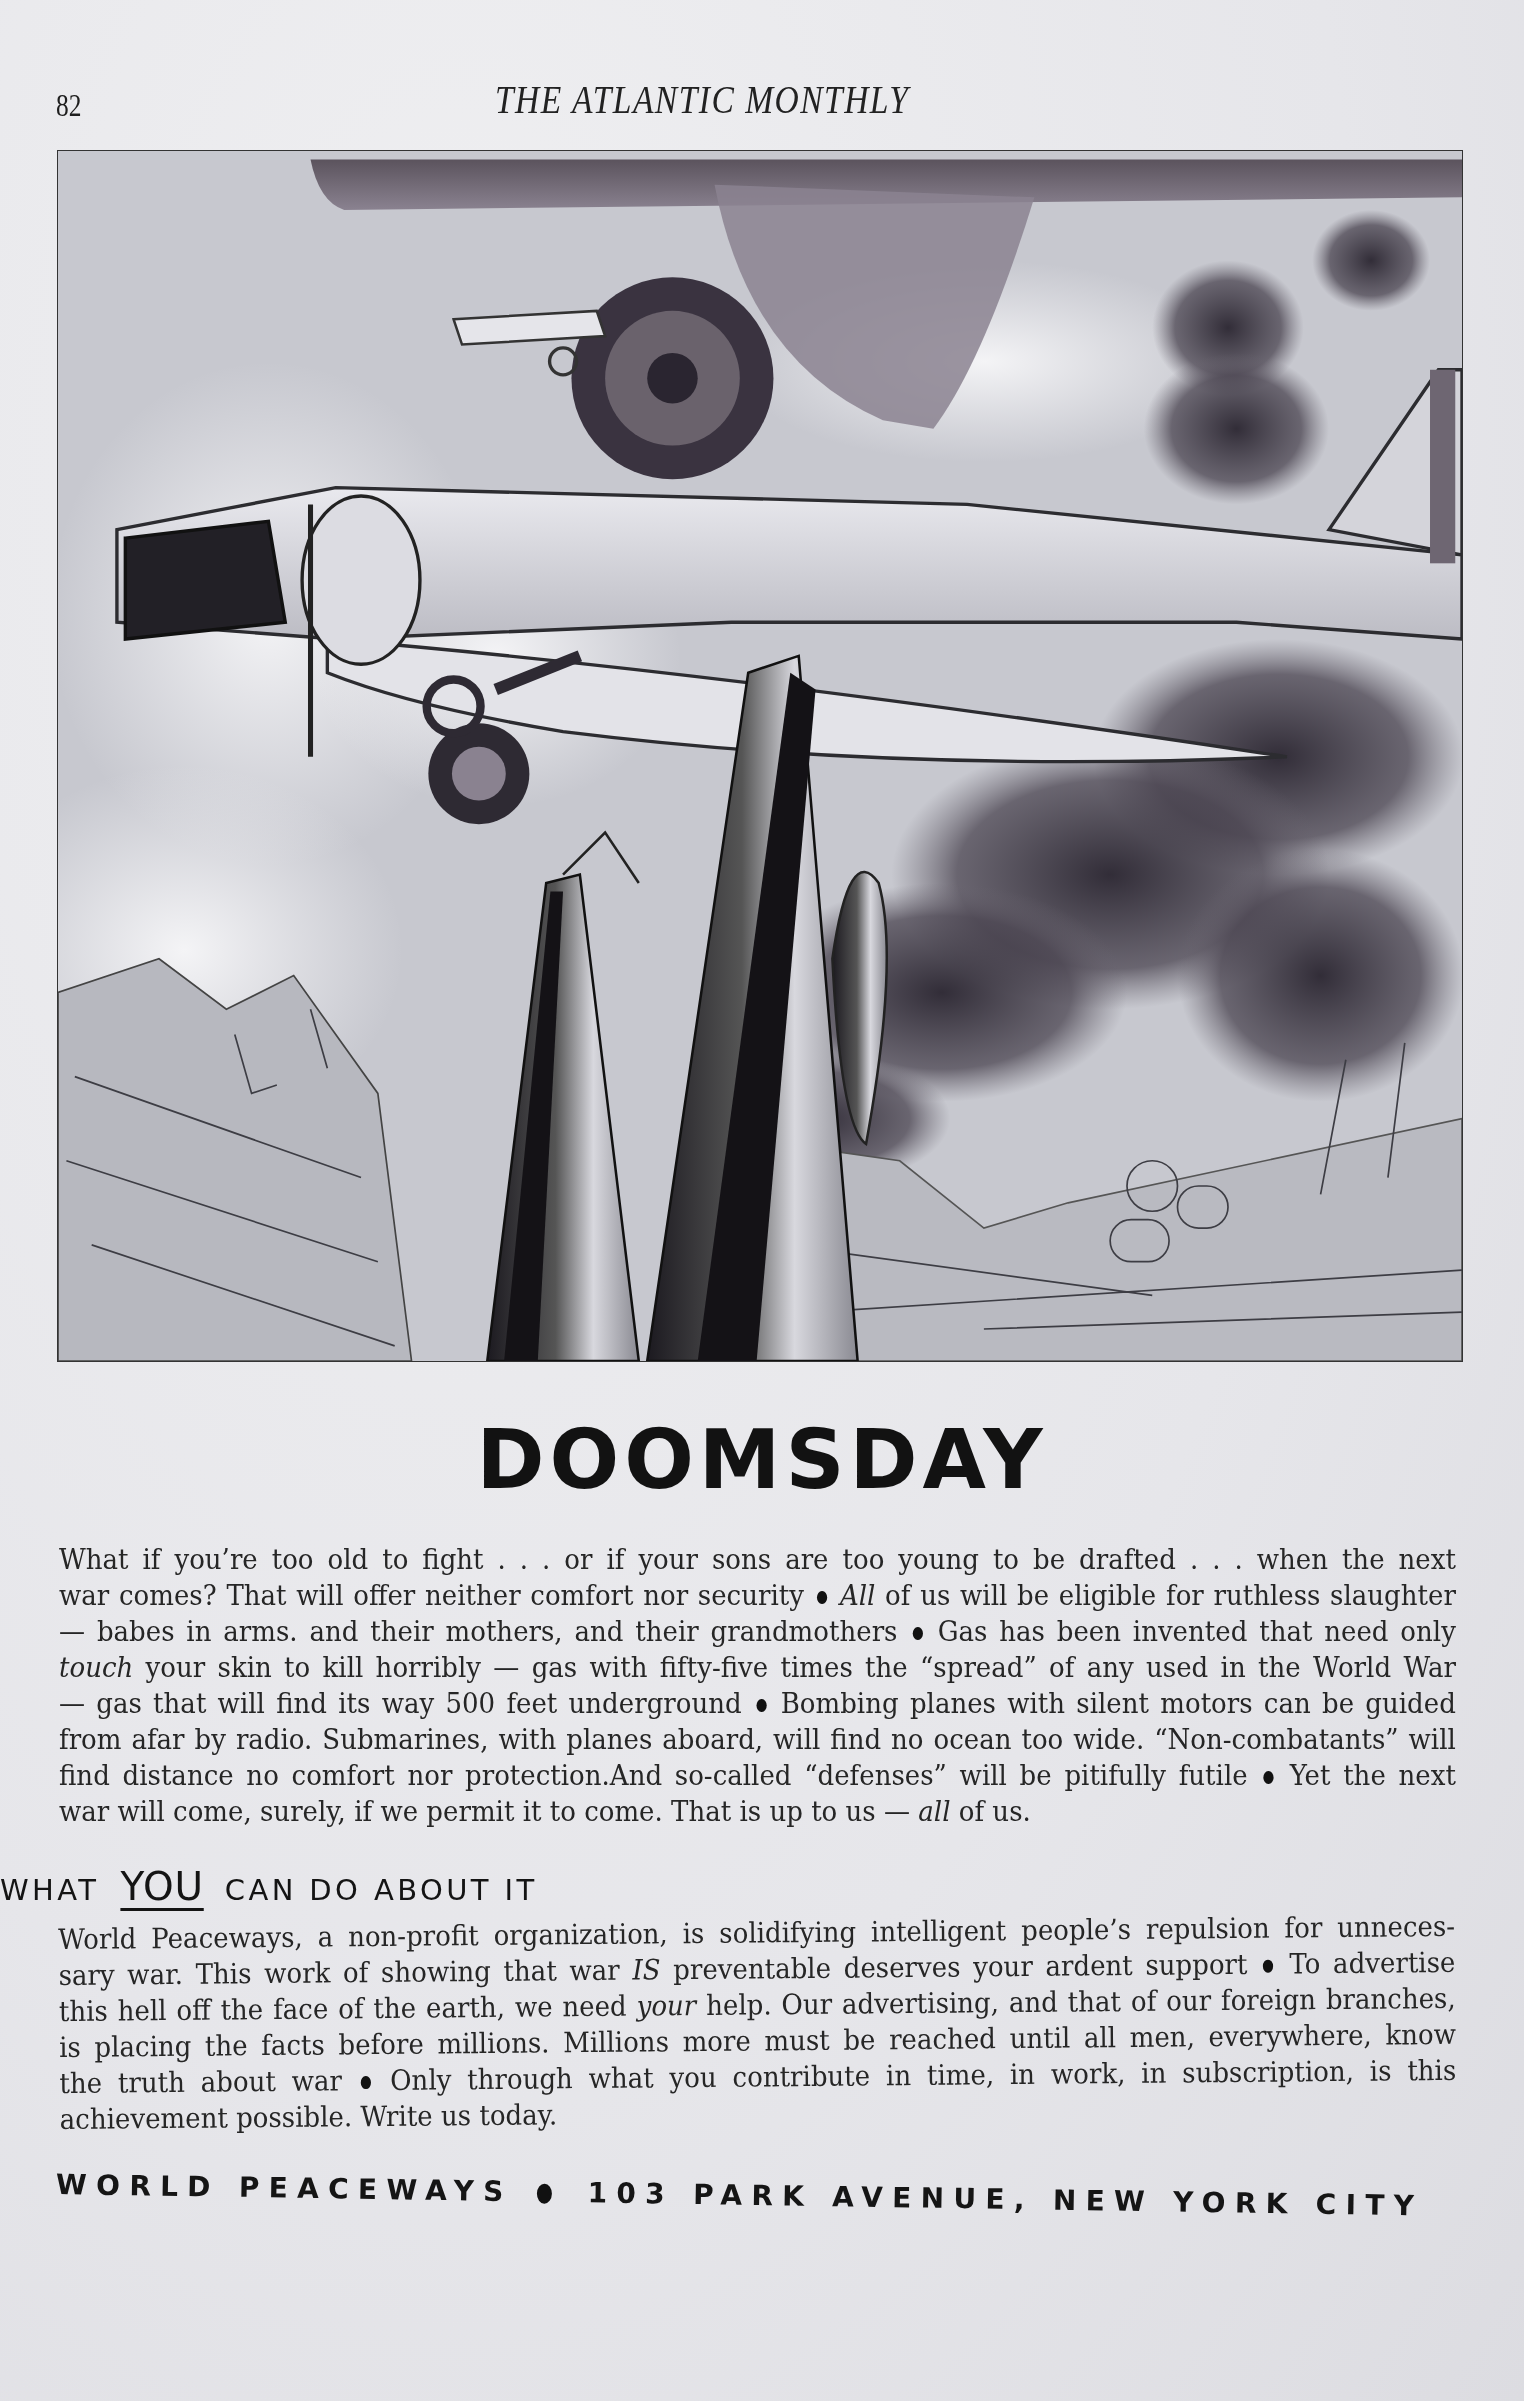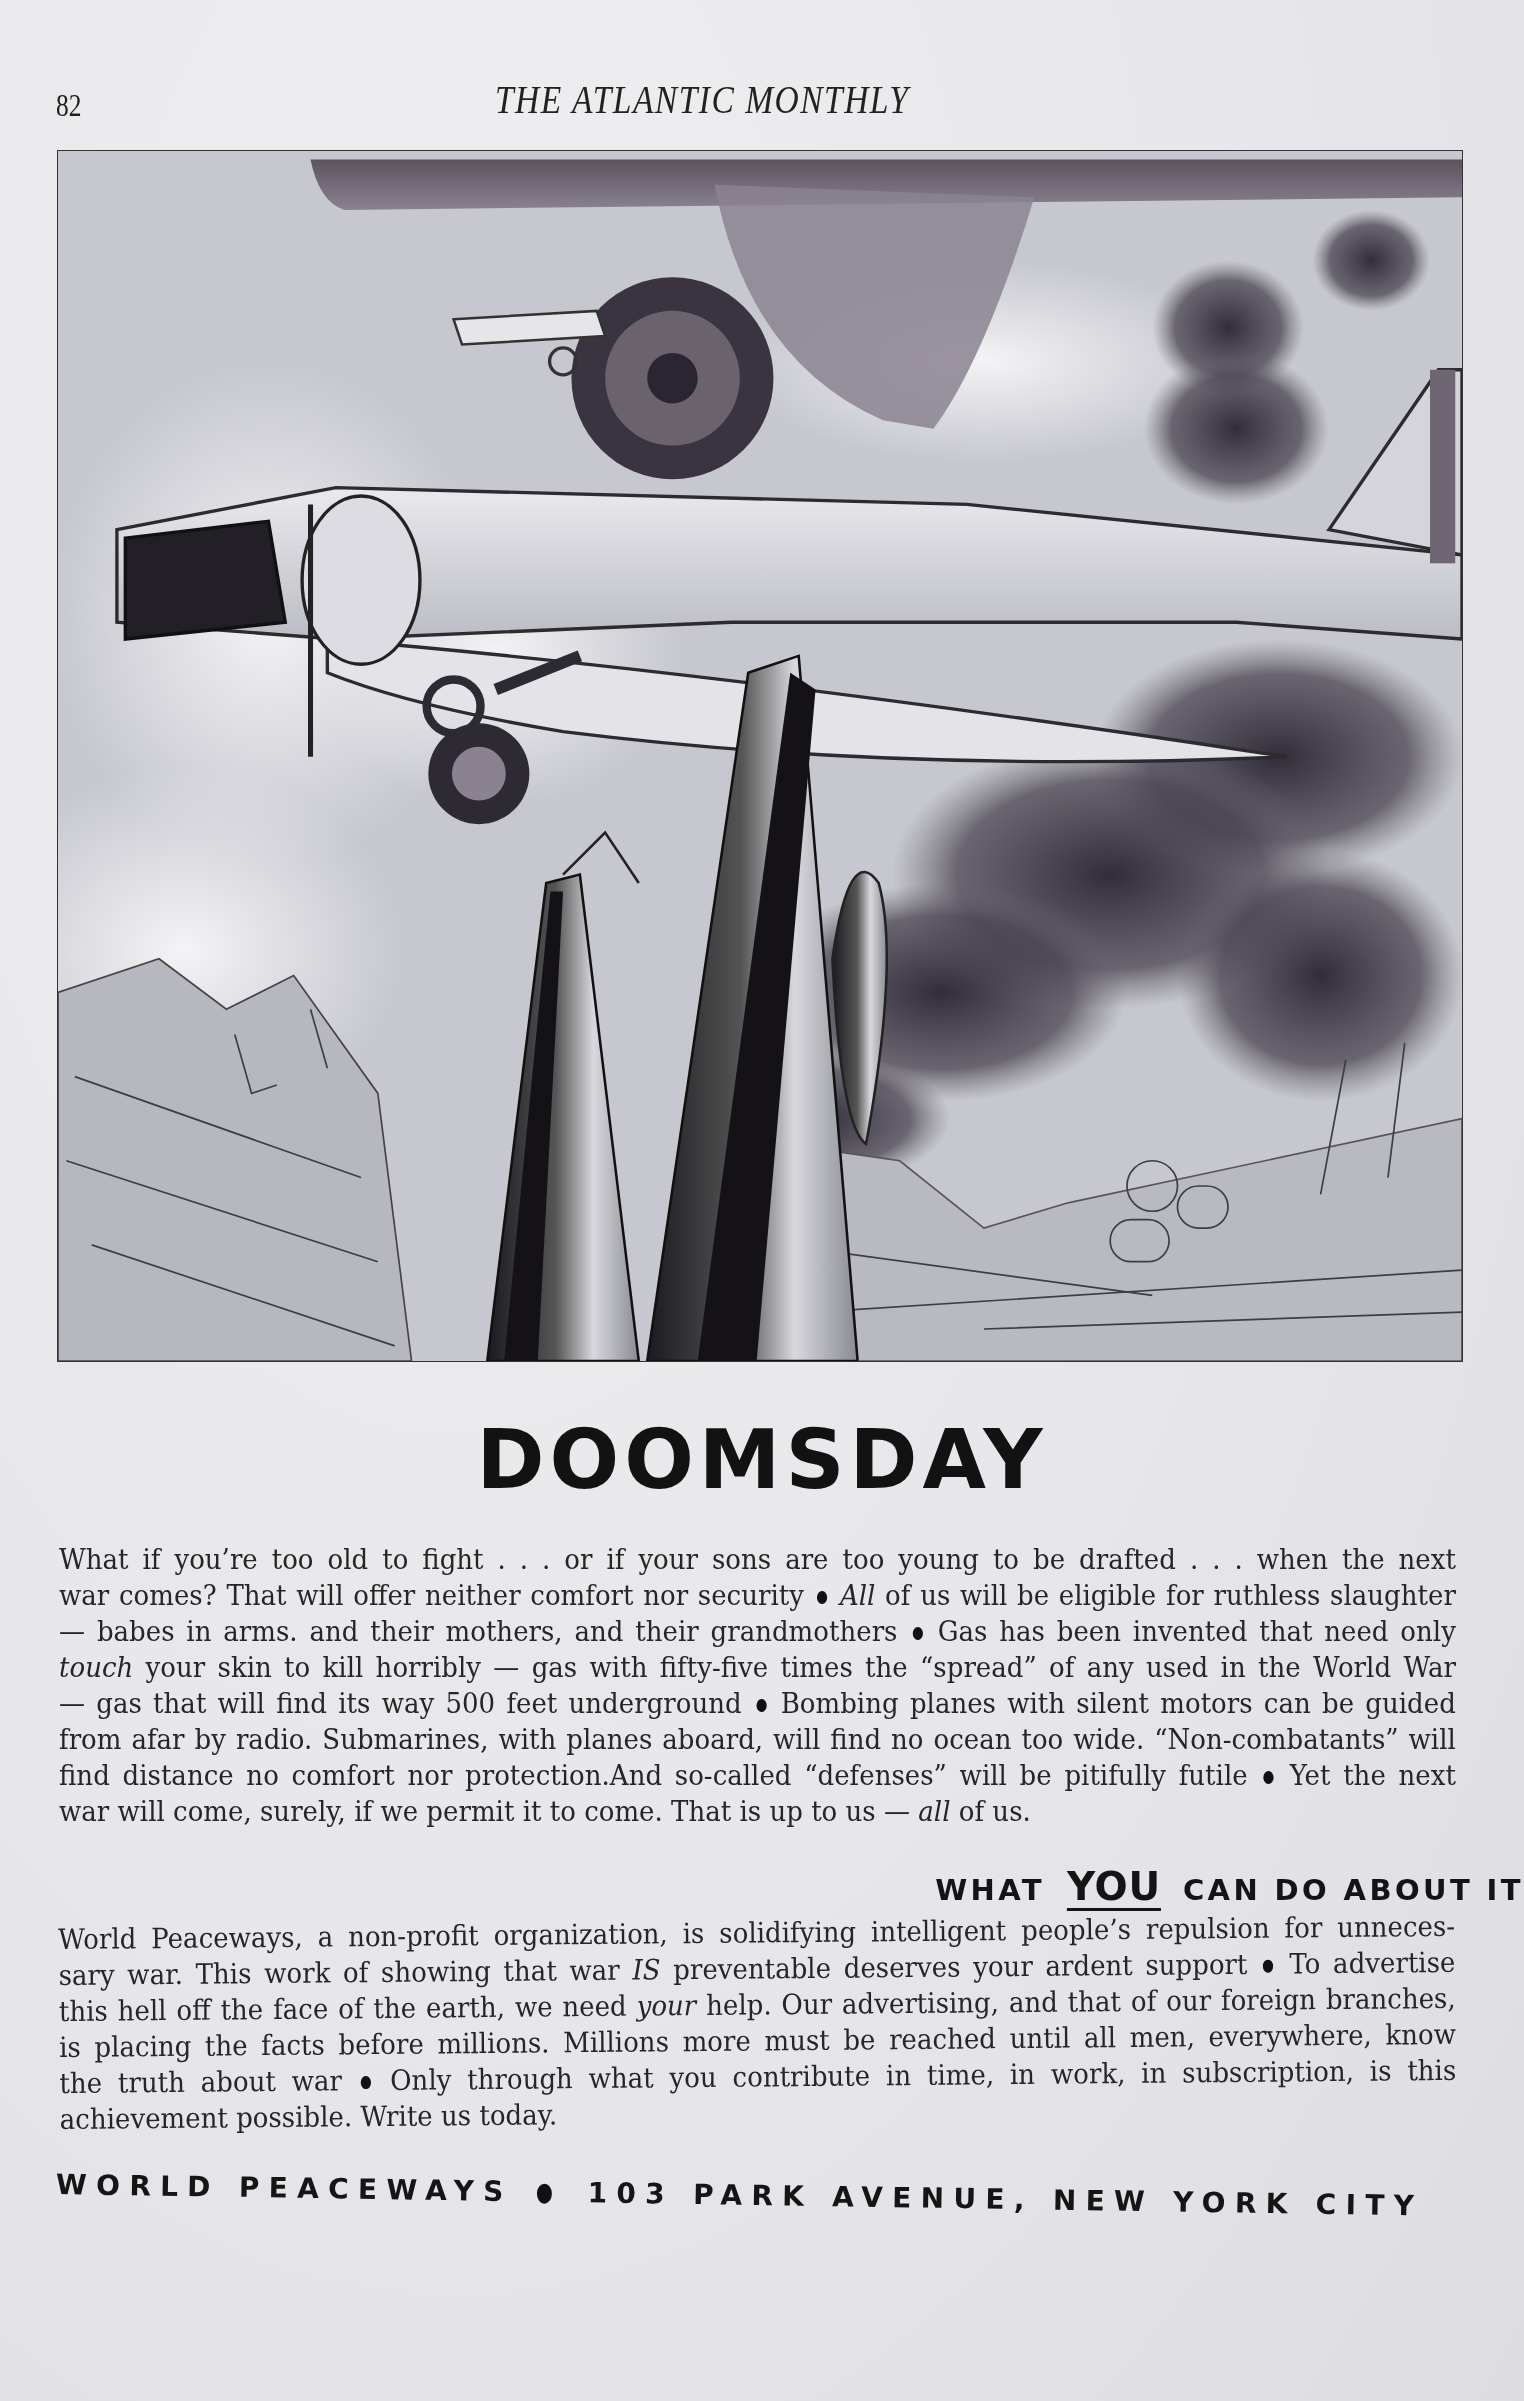--- a/index.html
+++ b/index.html
@@ -39,22 +39,22 @@
     color: #262626; text-align: justify; text-align-last: left;
     transform: scaleX(0.93); transform-origin: left;
   }
   .body-text .line { display: block; white-space: nowrap; text-align: justify; text-align-last: justify; width: 1502px; }
   .body-text .line.last { text-align-last: left; }
   .intro { top: 1542px; }
   .outro { top: 1922px; transform: scaleX(0.93) rotate(-0.5deg); }
   .i { font-style: italic; }
   .bullet { display: inline-block; width: 11px; height: 13.5px; background: #111; border-radius: 50%; vertical-align: middle; margin: 0 3.4px; }
   .subhead {
-    position: absolute; left: 0; width: 1524px; top: 1864px; text-align: right;
-    font-family: "DejaVu Sans", sans-serif; font-weight: bold; font-size: 29px;
+    position: absolute; left: 0; width: 1524px; top: 1864px; text-align: left;
+    font-family: "DejaVu Sans", sans-serif; font-weight: normal; font-size: 29px;
     letter-spacing: 3.4px; color: #141414;
   }
   .subhead .you { font-size: 39px; text-decoration: underline; text-underline-offset: 7.6px; text-decoration-thickness: 3.4px; letter-spacing: 0.8px; margin: 0 8.4px; }
   .footer {
     position: absolute; left: 56px; top: 2168px; width: 1431px;
     font-family: "DejaVu Sans", sans-serif; font-weight: bold; font-size: 28px;
     letter-spacing: 9.3px; color: #151515;
     transform: rotate(0.9deg); transform-origin: left;
     white-space: nowrap;
   }

